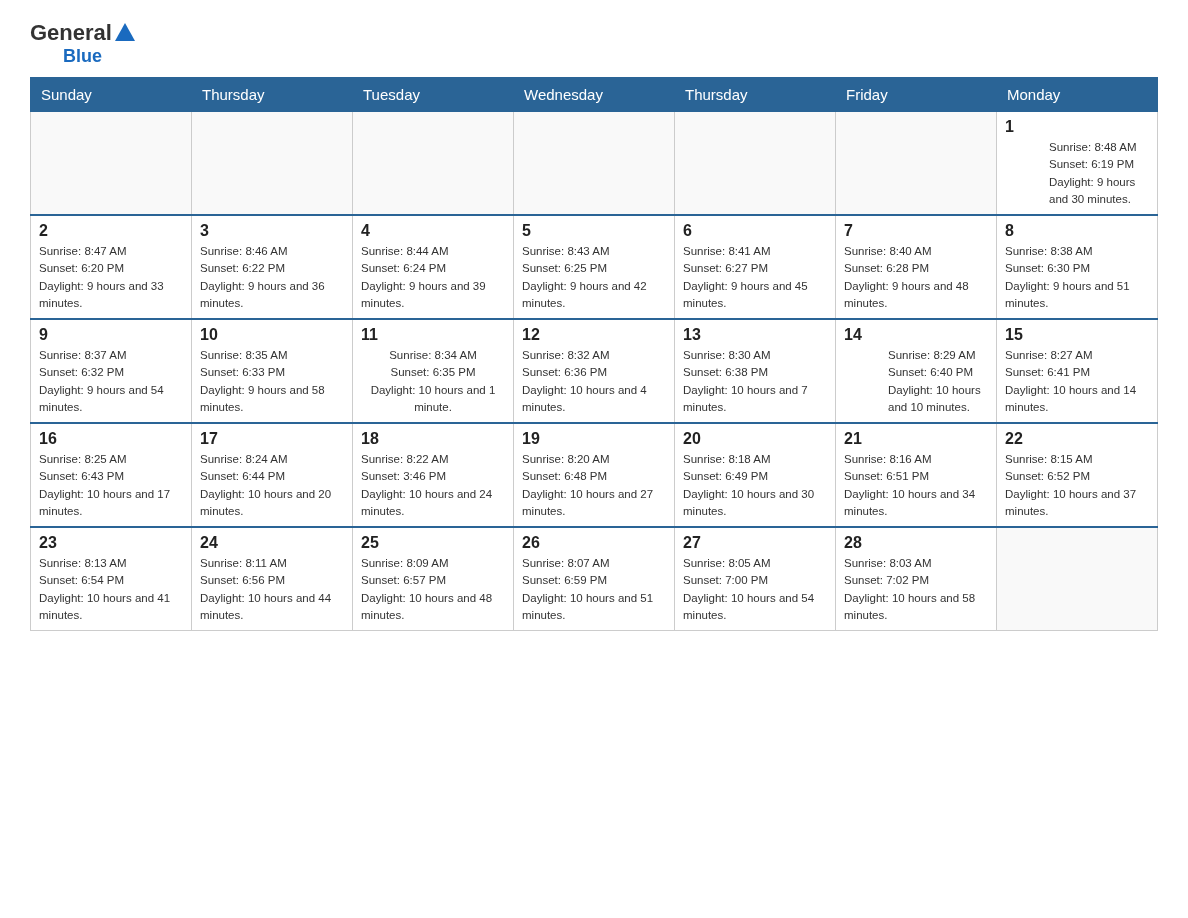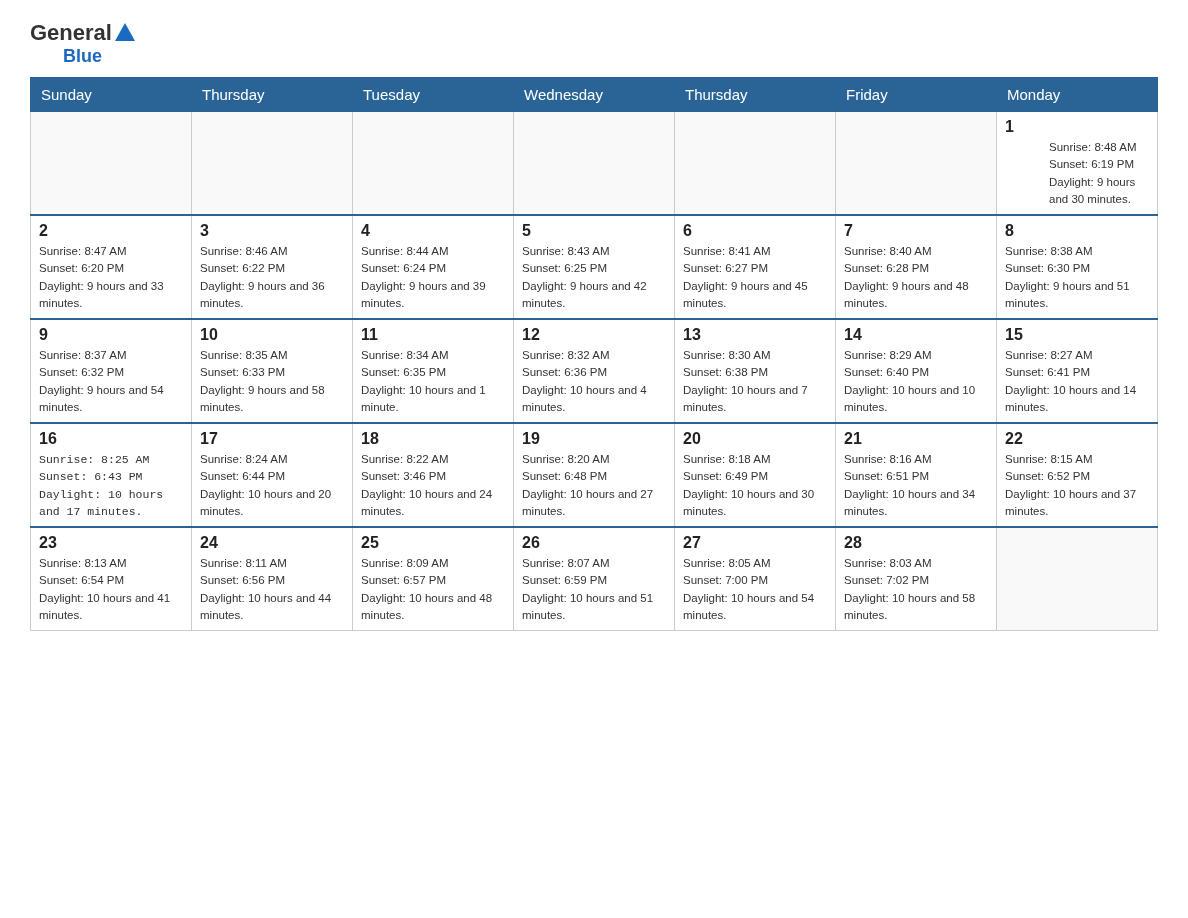--- a/index.html
+++ b/index.html
@@ -198,53 +198,53 @@
 Daylight: 9 hours and 54 minutes.</div>
         </td>
         <td>
           <span class="day-number">10</span>
           <div class="day-info" style="white-space: pre-line;">Sunrise: 8:35 AM
 Sunset: 6:33 PM
 Daylight: 9 hours and 58 minutes.</div>
         </td>
         <td>
           <span class="day-number">11</span>
-          <div class="day-info" style="white-space: pre-line;">Sunrise: 8:34 AM
+          <div class="day-info" style="white-space: pre-line; text-align: center;">Sunrise: 8:34 AM
 Sunset: 6:35 PM
 Daylight: 10 hours and 1 minute.</div>
         </td>
         <td>
           <span class="day-number">12</span>
           <div class="day-info" style="white-space: pre-line;">Sunrise: 8:32 AM
 Sunset: 6:36 PM
 Daylight: 10 hours and 4 minutes.</div>
         </td>
         <td>
           <span class="day-number">13</span>
           <div class="day-info" style="white-space: pre-line;">Sunrise: 8:30 AM
 Sunset: 6:38 PM
 Daylight: 10 hours and 7 minutes.</div>
         </td>
         <td>
           <span class="day-number">14</span>
-          <div class="day-info" style="white-space: pre-line;">Sunrise: 8:29 AM
+          <div class="day-info" style="white-space: pre-line; margin-left: 44px;">Sunrise: 8:29 AM
 Sunset: 6:40 PM
 Daylight: 10 hours and 10 minutes.</div>
         </td>
         <td>
           <span class="day-number">15</span>
           <div class="day-info" style="white-space: pre-line;">Sunrise: 8:27 AM
 Sunset: 6:41 PM
 Daylight: 10 hours and 14 minutes.</div>
         </td>
       </tr>
       <tr class="row-sep">
         <td>
           <span class="day-number">16</span>
-          <div class="day-info" style="white-space: pre-line; font-family: Liberation Mono, monospace;">Sunrise: 8:25 AM
+          <div class="day-info" style="white-space: pre-line;">Sunrise: 8:25 AM
 Sunset: 6:43 PM
 Daylight: 10 hours and 17 minutes.</div>
         </td>
         <td>
           <span class="day-number">17</span>
           <div class="day-info" style="white-space: pre-line;">Sunrise: 8:24 AM
 Sunset: 6:44 PM
 Daylight: 10 hours and 20 minutes.</div>
         </td>
         <td>

